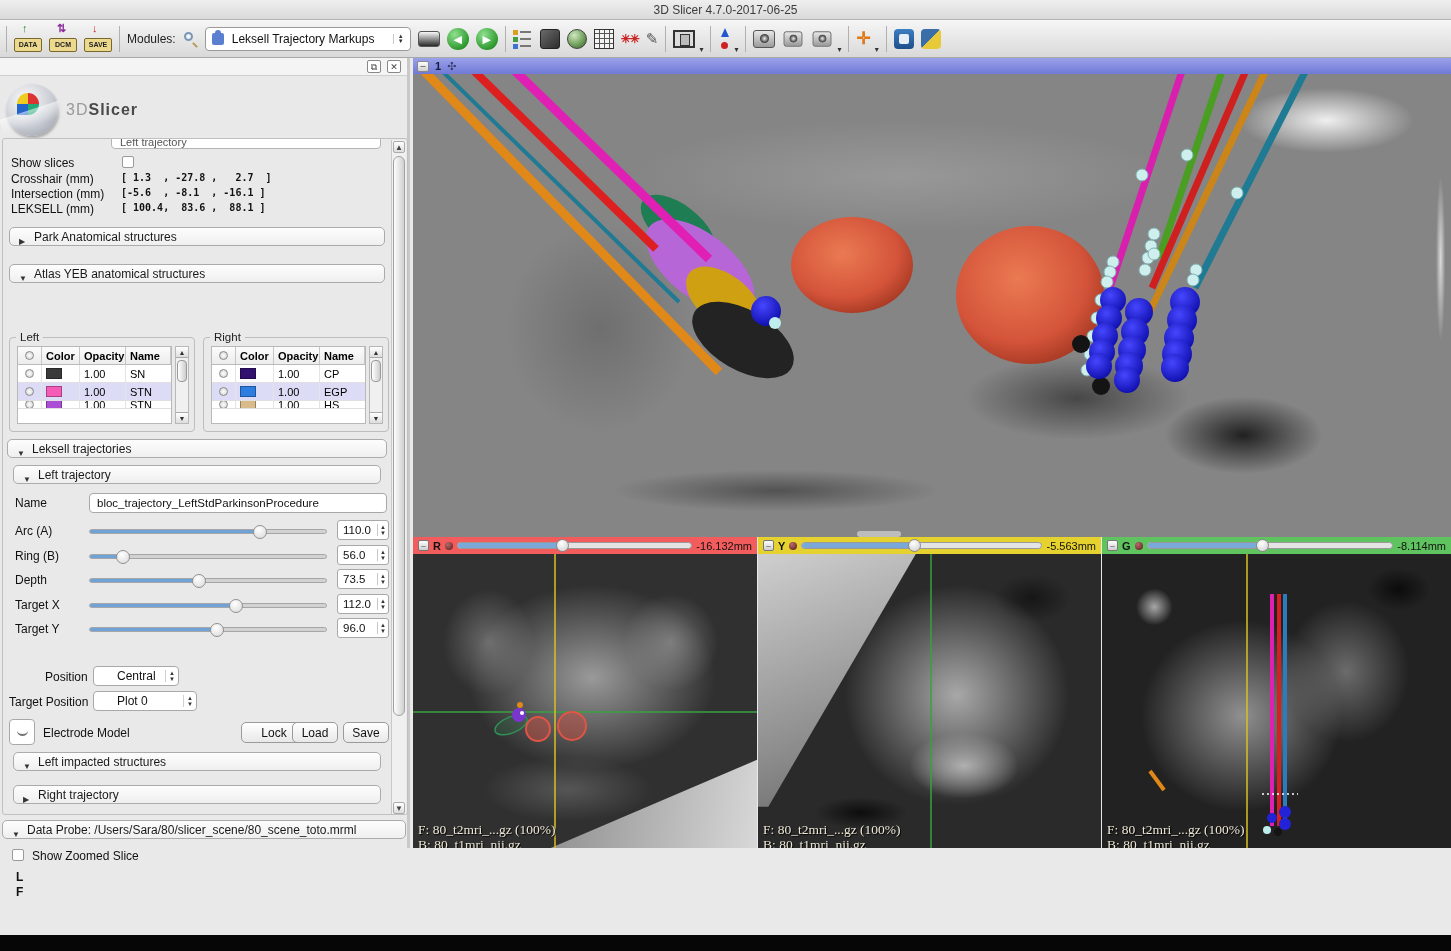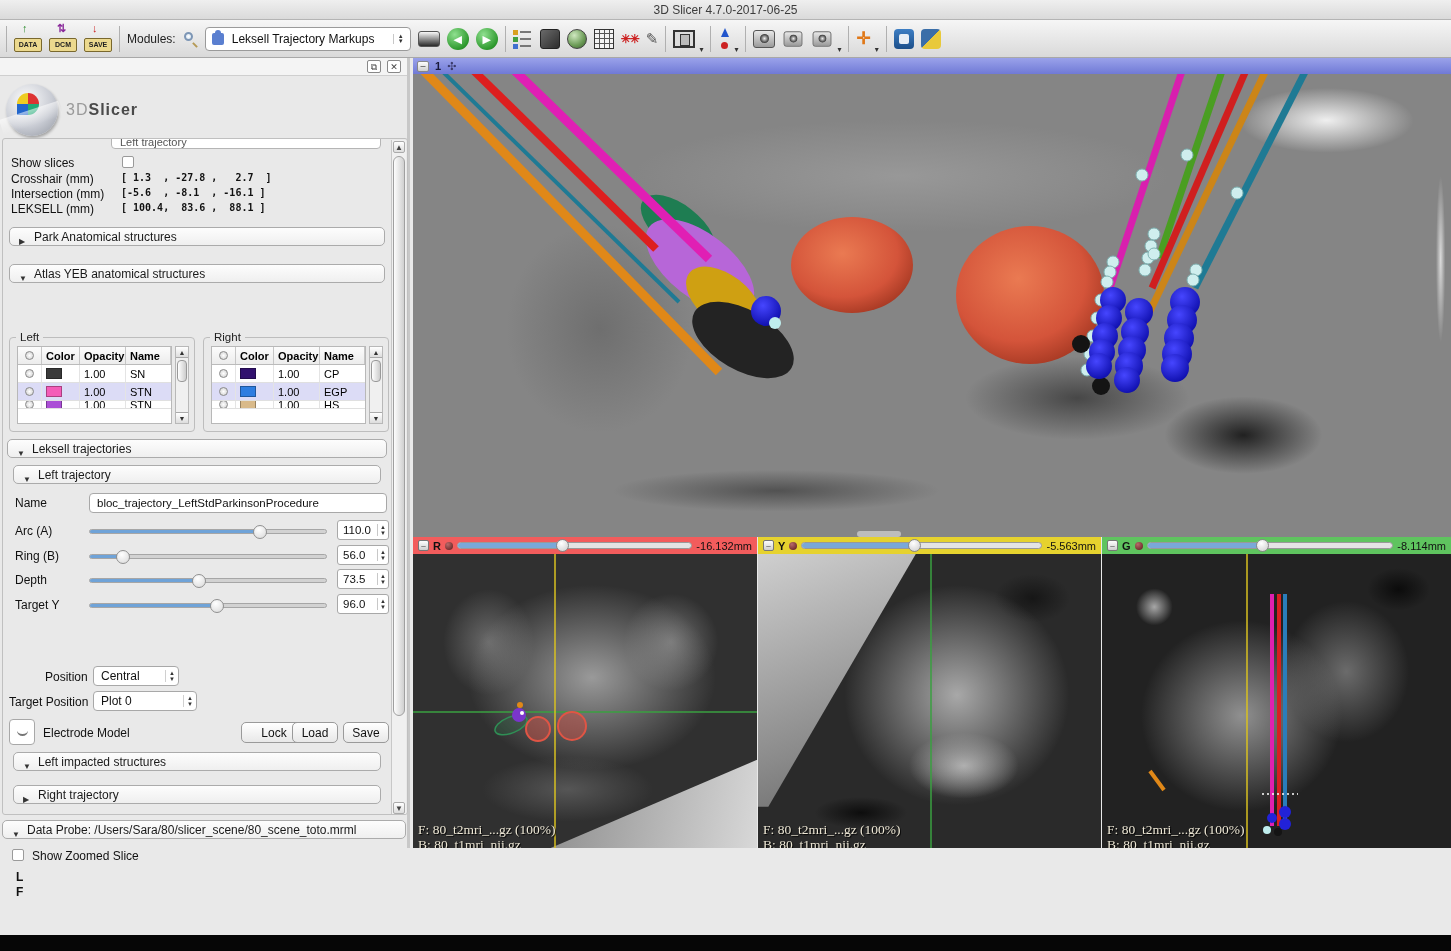--- a/index.html
+++ b/index.html
@@ -100,21 +100,21 @@
   .slider-row{position:relative;height:24.5px;}
   .srl{position:absolute;left:4px;top:5px;font-size:12px;color:#111;}
   .strack{position:absolute;left:78px;top:10px;width:238px;height:5px;background:#d2d2d2;border:1px solid #a6a6a6;border-radius:3px;}
   .sfill{position:absolute;left:0;top:0;height:100%;background:#6fa3d8;border-radius:3px 0 0 3px;display:block;}
   .shandle{position:absolute;top:-5px;width:14px;height:14px;margin-left:-7px;border-radius:50%;background:radial-gradient(circle at 40% 30%,#fff,#d8d8d8);border:1px solid #909090;display:block;}
   .spin{position:absolute;right:4px;top:1px;width:52px;height:20px;background:#fff;border:1px solid #a8a8a8;border-radius:3px;display:flex;align-items:center;}
   .spv{flex:1;font-size:11.5px;padding-left:5px;color:#111;}
   .sparr{display:flex;flex-direction:column;border-left:1px solid #c8c8c8;padding:0 2px;}
   .sparr i{font-style:normal;font-size:6px;line-height:6px;color:#333;}
   .combo{position:absolute;height:20px;background:#fff;border:1px solid #a8a8a8;border-radius:4px;font-size:12px;color:#111;display:flex;align-items:center;}
-  .combo .ctext{flex:1;padding-left:7px;}
+  .combo .ctext{flex:1;padding-left:23px;}
   .combo .carr{display:flex;flex-direction:column;border-left:1px solid #d0d0d0;padding:0 3px;}
   .combo .carr i{font-style:normal;font-size:6px;line-height:6px;color:#333;}
   .pushbtn{position:absolute;height:21px;background:linear-gradient(#fff,#e8e8e8);border:1px solid #9a9a9a;border-radius:5px;font-size:12px;color:#111;text-align:center;}
   .eyebtn{position:absolute;left:0px;width:26px;height:26px;border:1px solid #a8a8a8;border-radius:4px;background:#fff;}
   .eyebtn i{position:absolute;left:7px;top:9px;width:11px;height:7px;border-bottom:2px solid #777;border-radius:0 0 10px 10px;}
   
   #view3d{position:absolute;left:413px;top:58px;width:1038px;height:479px;background:#7d7d7d;}
   #v3d-header{position:absolute;left:0;top:0;width:100%;height:16px;
     background:linear-gradient(#9aa2ea,#707ad6);display:flex;align-items:center;gap:6px;padding-left:4px;}
   #v3d-header .minus{width:12px;height:11px;background:linear-gradient(#fdfdfd,#cfcfcf);border:1px solid #888;border-radius:2px;font-size:9px;line-height:9px;text-align:center;color:#333;}
@@ -428,20 +428,34 @@
             </span>
             <span class="spin">
               <span class="spv">73.5</span>
               <span class="sparr">
                 <i>▲</i>
                 <i>▼</i>
               </span>
             </span>
           </div>
           <div class="slider-row">
+            <span class="srl">Target X</span>
+            <span class="strack">
+              <span class="sfill" style="width:62%"></span>
+              <span class="shandle" style="left:62%"></span>
+            </span>
+            <span class="spin">
+              <span class="spv">112.0</span>
+              <span class="sparr">
+                <i>▲</i>
+                <i>▼</i>
+              </span>
+            </span>
+          </div>
+          <div class="slider-row">
             <span class="srl">Target Y</span>
             <span class="strack">
               <span class="sfill" style="width:54%"></span>
               <span class="shandle" style="left:54%"></span>
             </span>
             <span class="spin">
               <span class="spv">96.0</span>
               <span class="sparr">
                 <i>▲</i>
                 <i>▼</i>

